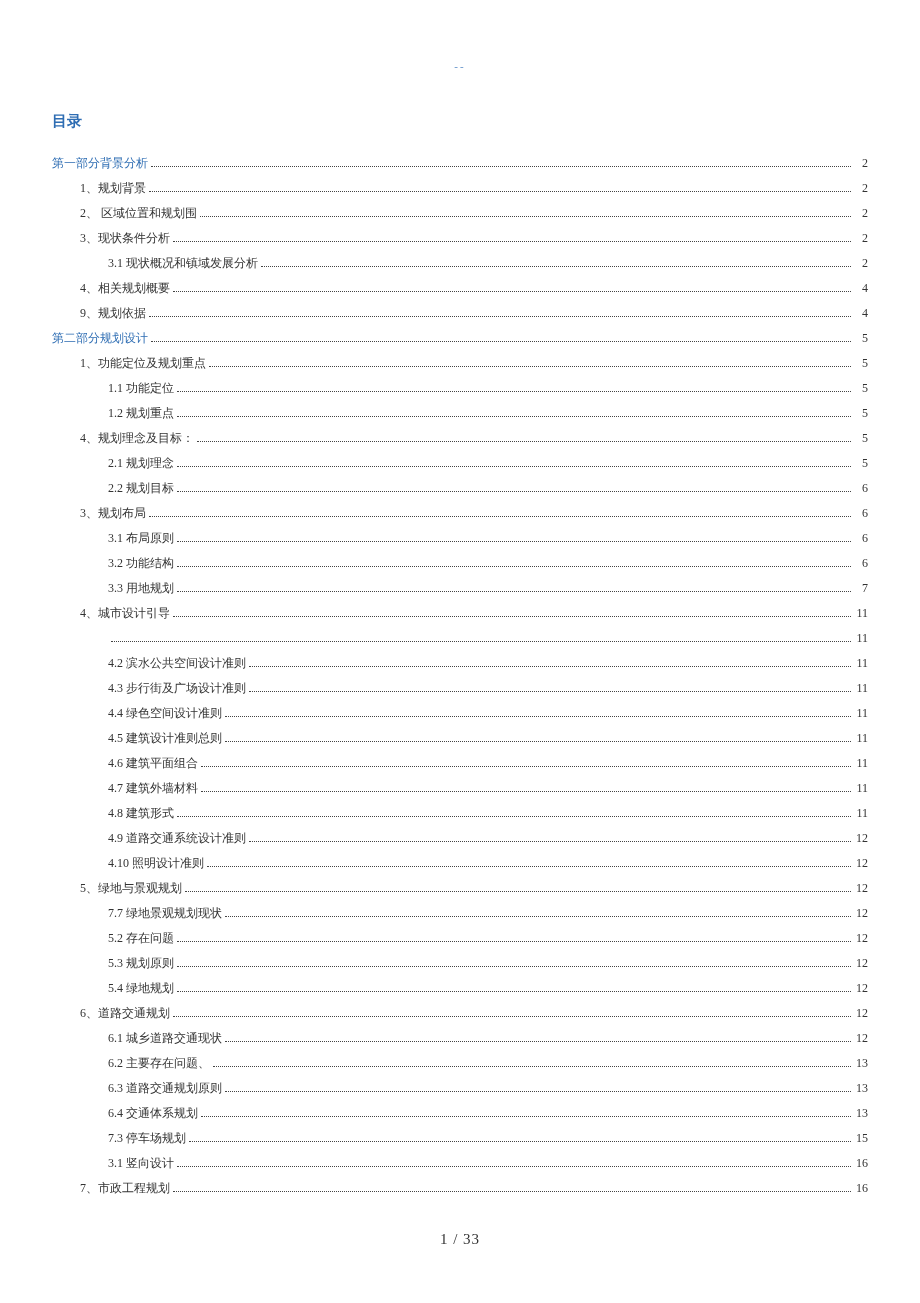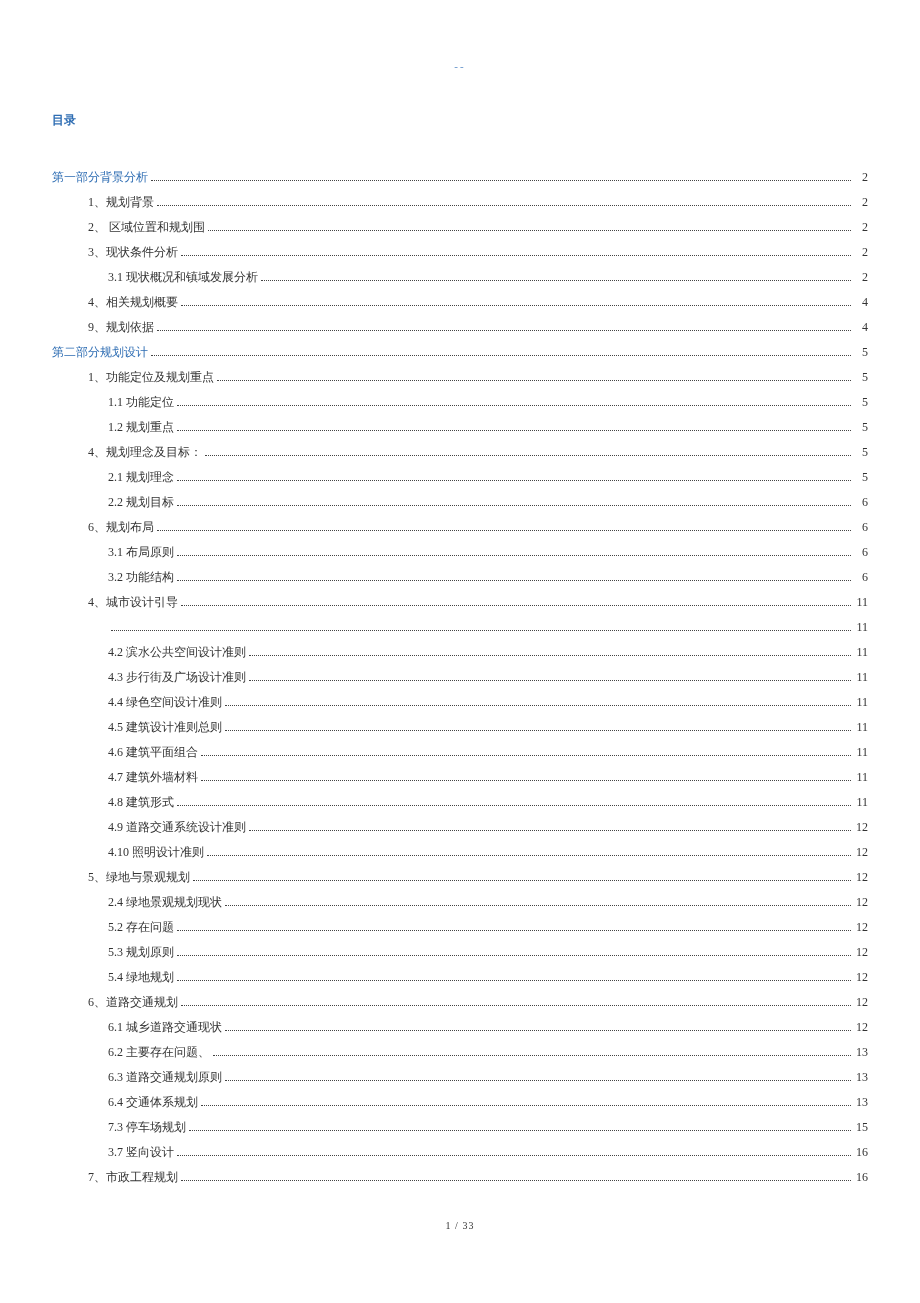--- a/index.html
+++ b/index.html
@@ -13,34 +13,34 @@
   }
   .header-mark {
     text-align: center;
     color: #5a8cc7;
     letter-spacing: 2px;
     font-size: 11px;
     margin-bottom: 40px;
   }
   .toc-title {
     color: #2e6db3;
-    font-size: 12px;
+    font-size: 15px;
     font-weight: bold;
-    margin-bottom: 36px;
+    margin-bottom: 20px;
     font-family: "SimHei", "黑体", sans-serif;
   }
   .toc { }
   .toc-row {
     display: flex;
     align-items: baseline;
     line-height: 25px;
     white-space: nowrap;
   }
   .lvl0 { margin-left: 0; justify-content: space-between; }
-  .lvl1 { margin-left: 36px; }
+  .lvl1 { margin-left: 28px; }
   .lvl2 { margin-left: 56px; }
   .toc-label {
     flex: 0 0 auto;
     color: #333;
   }
   .lvl0 .toc-label { color: #2e6db3; }
   .dots {
     flex: 1 1 auto;
     border-bottom: 1.2px dotted #444;
     margin: 0 3px 4px 3px;
@@ -49,21 +49,21 @@
   .toc-page {
     flex: 0 0 auto;
     color: #333;
     font-size: 12px;
     min-width: 14px;
     text-align: right;
   }
   .footer {
     text-align: center;
     margin-top: 30px;
-    font-size: 10px;
+    font-size: 15px;
     color: #333;
     letter-spacing: 1px;
   }
 </style>
 </head>
 <body>
 
 <div class="header-mark">--</div>
 
 <div class="toc-title">目录</div>
@@ -133,34 +133,39 @@
       <span class="toc-label">2.1 规划理念</span>
       <span class="dots"></span>
       <span class="toc-page">5</span>
     </div>
     <div class="toc-row lvl2">
       <span class="toc-label">2.2 规划目标</span>
       <span class="dots"></span>
       <span class="toc-page">6</span>
     </div>
     <div class="toc-row lvl1">
-      <span class="toc-label">6、规划布局</span>
+      <span class="toc-label">3、规划布局</span>
       <span class="dots"></span>
       <span class="toc-page">6</span>
     </div>
     <div class="toc-row lvl2">
       <span class="toc-label">3.1 布局原则</span>
       <span class="dots"></span>
       <span class="toc-page">6</span>
     </div>
     <div class="toc-row lvl2">
       <span class="toc-label">3.2 功能结构</span>
       <span class="dots"></span>
       <span class="toc-page">6</span>
     </div>
+    <div class="toc-row lvl2">
+      <span class="toc-label">3.3 用地规划</span>
+      <span class="dots"></span>
+      <span class="toc-page">7</span>
+    </div>
     <div class="toc-row lvl1">
       <span class="toc-label">4、城市设计引导</span>
       <span class="dots"></span>
       <span class="toc-page">11</span>
     </div>
     <div class="toc-row lvl2">
       <span class="dots"></span>
       <span class="toc-page">11</span>
     </div>
     <div class="toc-row lvl2">
@@ -207,21 +212,21 @@
       <span class="toc-label">4.10  照明设计准则</span>
       <span class="dots"></span>
       <span class="toc-page">12</span>
     </div>
     <div class="toc-row lvl1">
       <span class="toc-label">5、绿地与景观规划</span>
       <span class="dots"></span>
       <span class="toc-page">12</span>
     </div>
     <div class="toc-row lvl2">
-      <span class="toc-label">2.4 绿地景观规划现状</span>
+      <span class="toc-label">7.7 绿地景观规划现状</span>
       <span class="dots"></span>
       <span class="toc-page">12</span>
     </div>
     <div class="toc-row lvl2">
       <span class="toc-label">5.2 存在问题</span>
       <span class="dots"></span>
       <span class="toc-page">12</span>
     </div>
     <div class="toc-row lvl2">
       <span class="toc-label">5.3 规划原则</span>
@@ -257,21 +262,21 @@
       <span class="toc-label">6.4 交通体系规划</span>
       <span class="dots"></span>
       <span class="toc-page">13</span>
     </div>
     <div class="toc-row lvl2">
       <span class="toc-label">7.3 停车场规划</span>
       <span class="dots"></span>
       <span class="toc-page">15</span>
     </div>
     <div class="toc-row lvl2">
-      <span class="toc-label">3.7 竖向设计</span>
+      <span class="toc-label">3.1 竖向设计</span>
       <span class="dots"></span>
       <span class="toc-page">16</span>
     </div>
     <div class="toc-row lvl1">
       <span class="toc-label">7、市政工程规划</span>
       <span class="dots"></span>
       <span class="toc-page">16</span>
     </div>
   </div>
 

